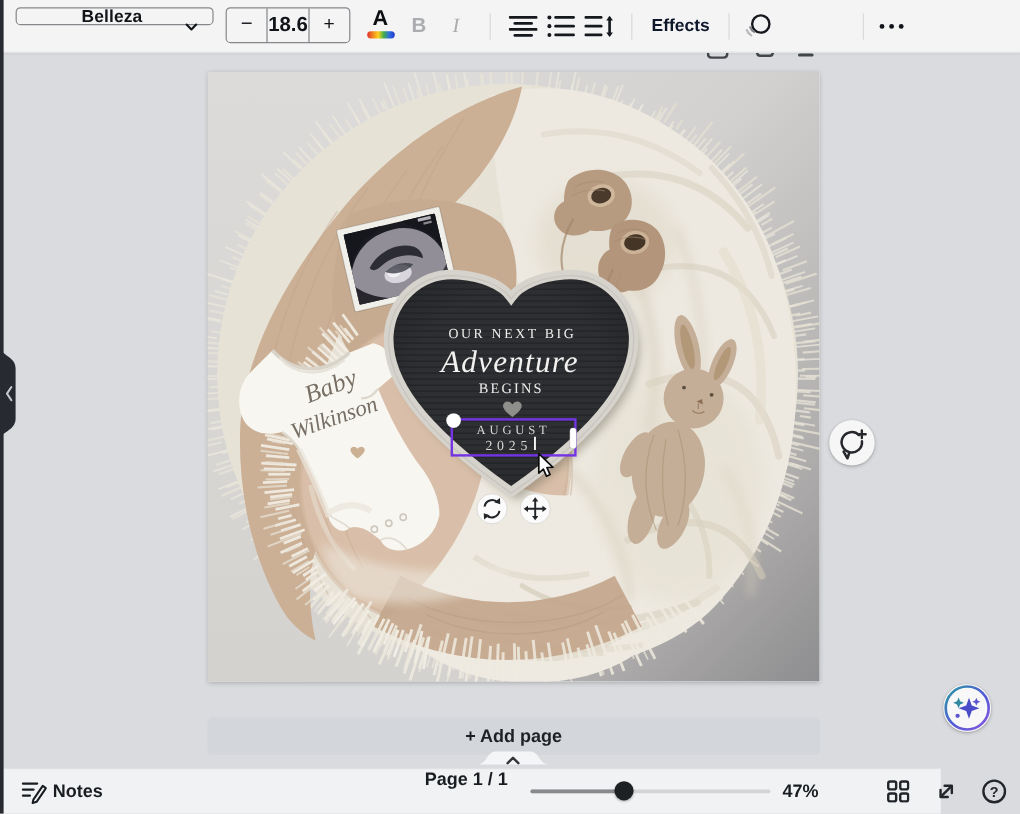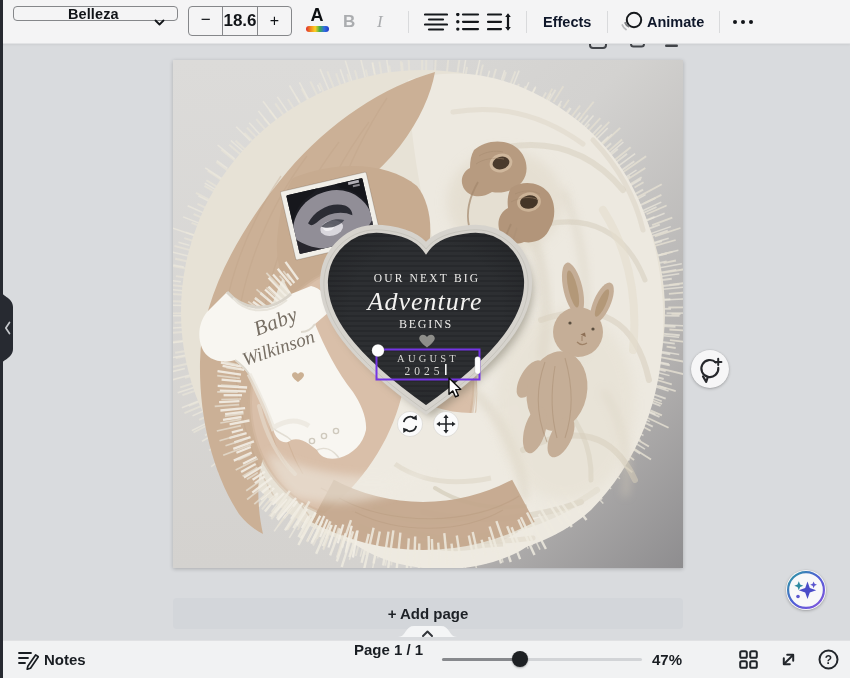--- a/index.html
+++ b/index.html
@@ -23,21 +23,21 @@
 
   .leftstrip { position:absolute; left:0; top:0; width:3px; height:678px; background:#272a31; z-index:40;}
   .lefttab { position:absolute; left:0; top:289px; z-index:40; }
 
   .canvaswrap { position:absolute; left:173px; top:60px; width:510px; height:508px;
     box-shadow:0 1px 4px rgba(0,0,0,.22); z-index:5;}
   .addpage { position:absolute; left:173px; top:598px; width:510px; height:31px; background:#d3d6da;
     border-radius:4px; display:flex; align-items:center; justify-content:center;
     font-size:15px; font-weight:700; color:#1d2126; }
   .bottomtab { position:absolute; left:390px; top:626px; width:75px; height:16px; z-index:18; }
-  .statusbar { position:absolute; left:0; top:640px; width:850px; height:38px; background:#f1f2f3;
+  .statusbar { position:absolute; left:0; top:640px; width:784px; height:38px; background:#f1f2f3;
     border-top:1px solid #e0e1e3; z-index:20; display:flex; align-items:center; }
   .sb-txt { font-size:15px; font-weight:700; color:#191d22; }
   .roundbtn { position:absolute; border-radius:50%; background:#f6f6f7;
     box-shadow:0 1px 3px rgba(0,0,0,.25), 0 0 0 0.5px rgba(0,0,0,.05); z-index:25; }
 </style>
 </head>
 <body>
 
 <div class="canvaswrap">
 <svg width="510" height="508" viewBox="0 0 510 508">
@@ -870,21 +870,20 @@
   </svg>
   <div class="sep" style="left:526px;"></div>
   <div class="tbtxt" style="left:543px;">Effects</div>
   <div class="sep" style="left:607px;"></div>
 
   <svg style="position:absolute;left:620px;top:11px" width="24" height="22" viewBox="0 0 24 22">
     <circle cx="14" cy="9" r="7.2" fill="none" stroke="#15181c" stroke-width="2"></circle>
     <path d="M8.5,15.5 A7.2,7.2 0 0 1 5.2,11.8" fill="none" stroke="#7f8184" stroke-width="1.8" stroke-linecap="round"></path>
     <path d="M6,18.5 A9.5,9.5 0 0 1 2.3,14" fill="none" stroke="#b9babc" stroke-width="1.8" stroke-linecap="round"></path>
   </svg>
-  <div class="tbtxt" style="left:647px;">Animate</div>
   <div class="sep" style="left:719px;"></div>
   <div class="dots3">
       <i style="left:0"></i>
       <i style="left:8px"></i>
       <i style="left:16px"></i>
     </div>
 </div>
 
 <div class="leftstrip"></div>
 <div class="lefttab">

